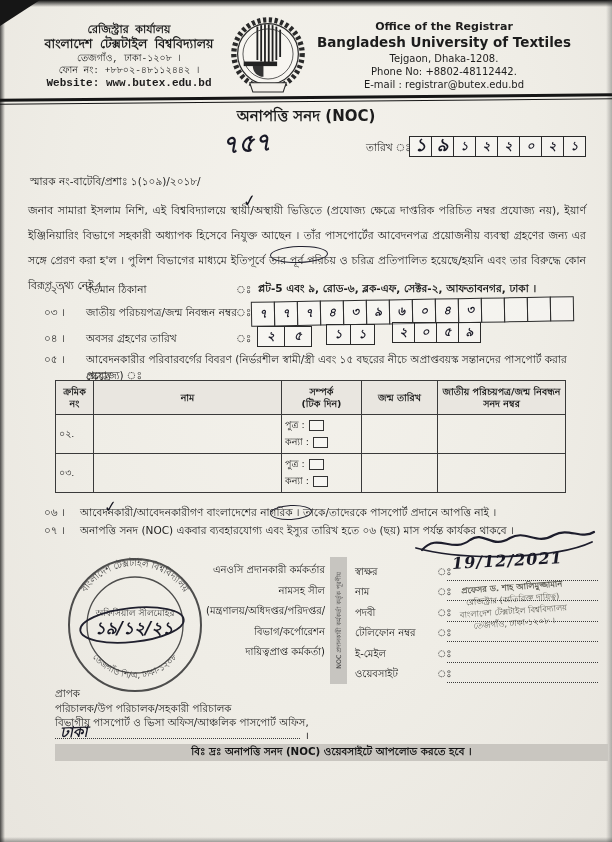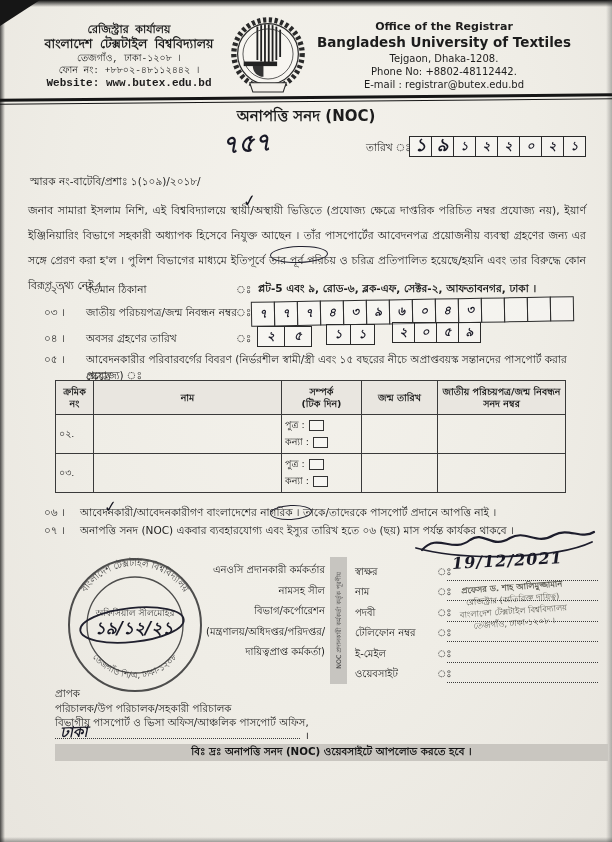--- a/index.html
+++ b/index.html
@@ -247,22 +247,22 @@
 
   <svg class="abs" style="left:408px;top:528px;" width="192" height="34" viewBox="0 0 192 34">
     <path d="M14,22 C30,4 44,26 62,12 C76,2 84,22 102,10 C118,1 128,18 146,7 C160,-1 174,12 186,4" fill="none" stroke="#1d1d2c" stroke-width="2.2" stroke-linecap="round"></path>
     <path d="M8,20 C60,34 150,30 184,14" fill="none" stroke="#1d1d2c" stroke-width="1.8" stroke-linecap="round"></path>
   </svg>
   <div class="abs sig-date hw">19/12/2021</div>
 
   <div class="abs sig-left">
     <div>এনওসি প্রদানকারী কর্মকর্তার</div>
     <div>নামসহ সীল</div>
+    <div>(মন্ত্রণালয়/অধিদপ্তর/পরিদপ্তর/</div>
     <div>বিভাগ/কর্পোরেশন</div>
-    <div>(মন্ত্রণালয়/অধিদপ্তর/পরিদপ্তর/</div>
     <div>দায়িত্বপ্রাপ্ত কর্মকর্তা)</div>
   </div>
 
   <div class="abs strip">
     <span>NOC প্রদানকারী কর্মকর্তা কর্তৃক পূরণীয়</span>
   </div>
 
   <div class="abs sig-fields">
     <div class="sig-row">
         <span class="lbl">স্বাক্ষর</span>

